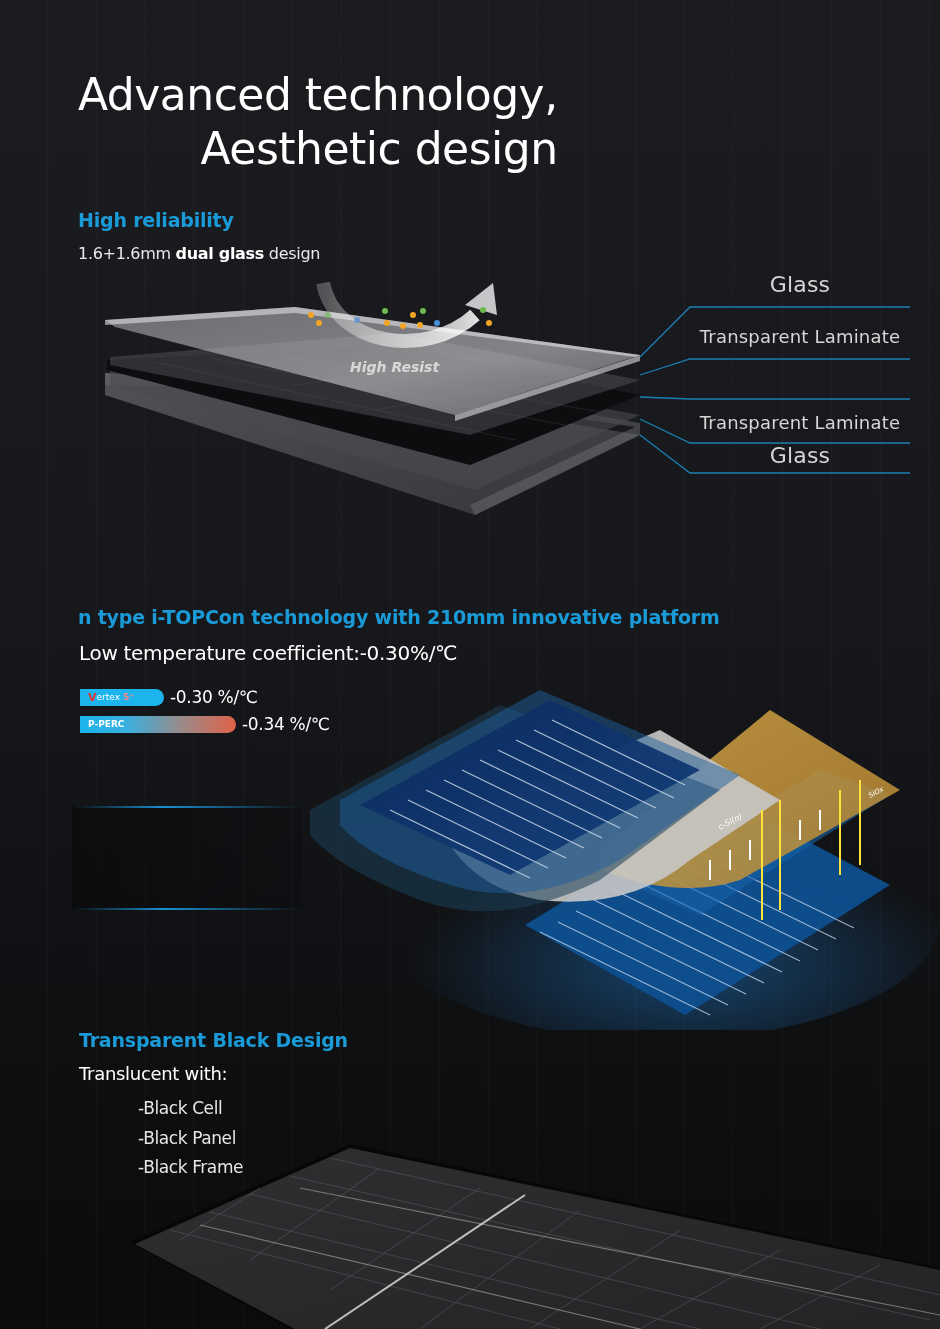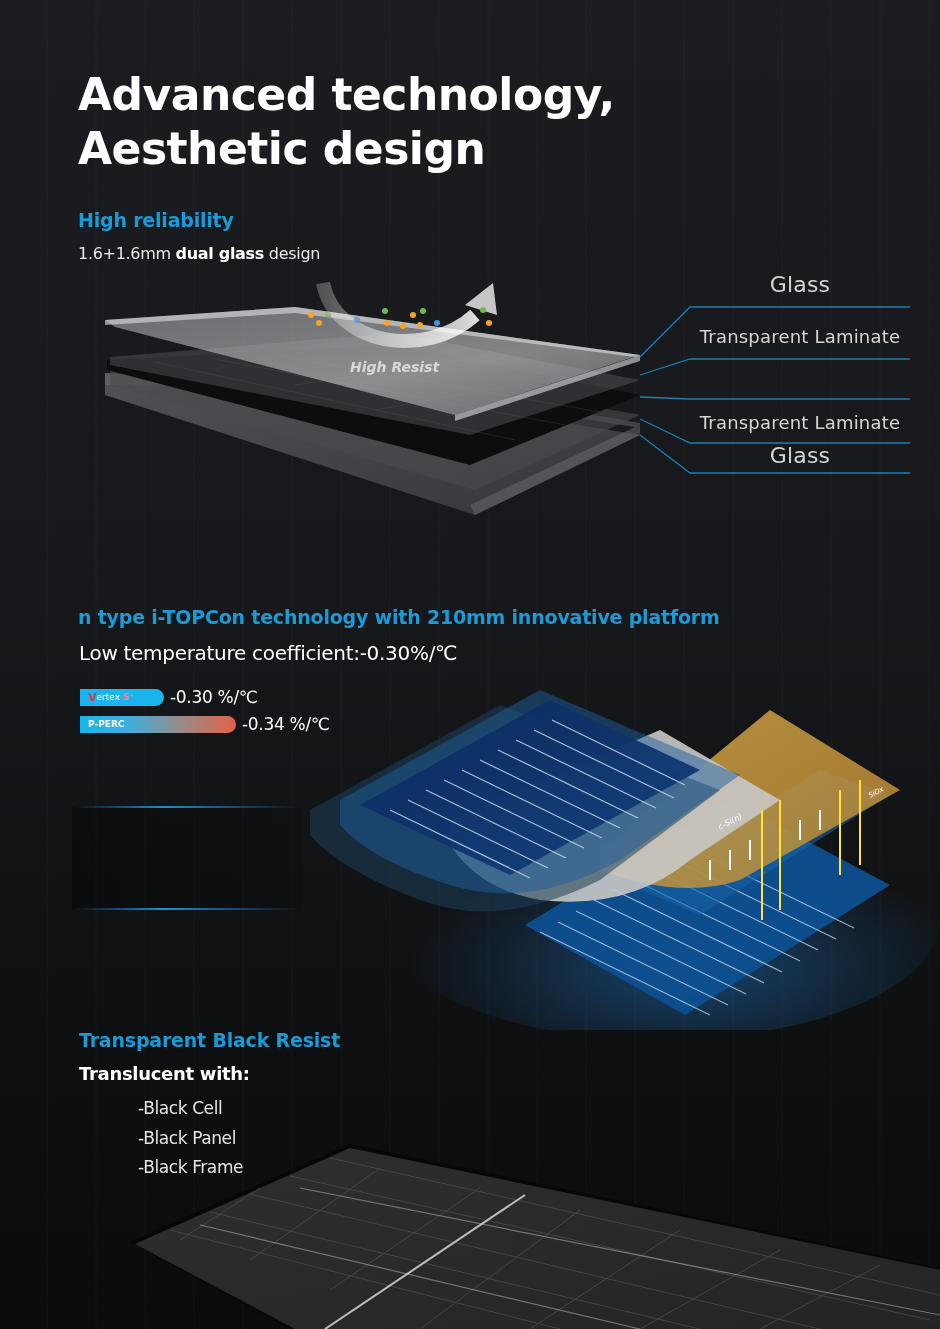--- a/index.html
+++ b/index.html
@@ -8,22 +8,22 @@
 
   .page {
     position: absolute; inset: 0; width: 940px; height: 1329px; overflow: hidden;
     background:
       repeating-linear-gradient(90deg, rgba(255,255,255,0) 0px, rgba(255,255,255,0) 46px, rgba(255,255,255,0.025) 47px, rgba(255,255,255,0) 49px),
       linear-gradient(180deg, #1b1c1f 0%, #17181b 45%, #0f1012 75%, #0b0b0d 100%);
   }
 
   .hero-title {
     position: absolute; left: 78px; top: 68px;
-    font-size: 44px; line-height: 54px; font-weight: bold; color: #ffffff;
-    letter-spacing: -0.5px; white-space: pre-line;
+    font-size: 44px; line-height: 54px; font-weight: normal; color: #ffffff;
+    letter-spacing: -0.5px; white-space: pre-line; text-align: right;
   }
 
   .sec-heading { position: absolute; color: #1a9bd8; font-weight: bold; font-size: 19px; letter-spacing: -0.2px; }
   .sub-text { position: absolute; color: #e9e9e9; font-size: 16px; letter-spacing: -0.3px; }
   .sub-text b { color: #fff; text-align: right; }
 
   
   .glass-diagram { position: absolute; left: 95px; top: 275px; width: 845px; height: 255px; }
   .layer-label {
     position: absolute; color: #d6d6d6; text-align: center; font-size: 18px; letter-spacing: 0.2px;
@@ -231,22 +231,22 @@
         <line x1="430" y1="180" x2="430" y2="200"></line>
         <line x1="450" y1="170" x2="450" y2="190"></line>
         <line x1="500" y1="150" x2="500" y2="170"></line>
         <line x1="520" y1="140" x2="520" y2="160"></line>
       </g>
       <text x="420" y="160" font-family="DejaVu Sans, sans-serif" font-size="8" font-style="italic" fill="#ffffff" transform="rotate(-28 420 160)">c-Si(n)</text>
       <text x="570" y="128" font-family="DejaVu Sans, sans-serif" font-size="7" font-style="italic" fill="#ffffff" transform="rotate(-28 570 128)">SiOx</text>
     </svg>
   </div>
 
-  <div class="sec-heading" style="left:79px; top:1029px;">Transparent Black Resist</div>
-  <div class="sub-text" style="left:79px; top:1063px; font-size:18px; font-weight:bold; color:#fff;">Translucent with:</div>
+  <div class="sec-heading" style="left:79px; top:1029px;">Transparent Black Design</div>
+  <div class="sub-text" style="left:79px; top:1063px; font-size:18px; font-weight:normal; color:#fff;">Translucent with:</div>
   <ul class="bullet-list">
     <li>-Black Cell</li>
     <li>-Black Panel</li>
     <li>-Black Frame</li>
   </ul>
 
   <div class="panel-art">
     <svg width="940" height="199" viewBox="0 0 940 199">
       <defs>
         <linearGradient id="panelG" x1="0" y1="0" x2="1" y2="1">

